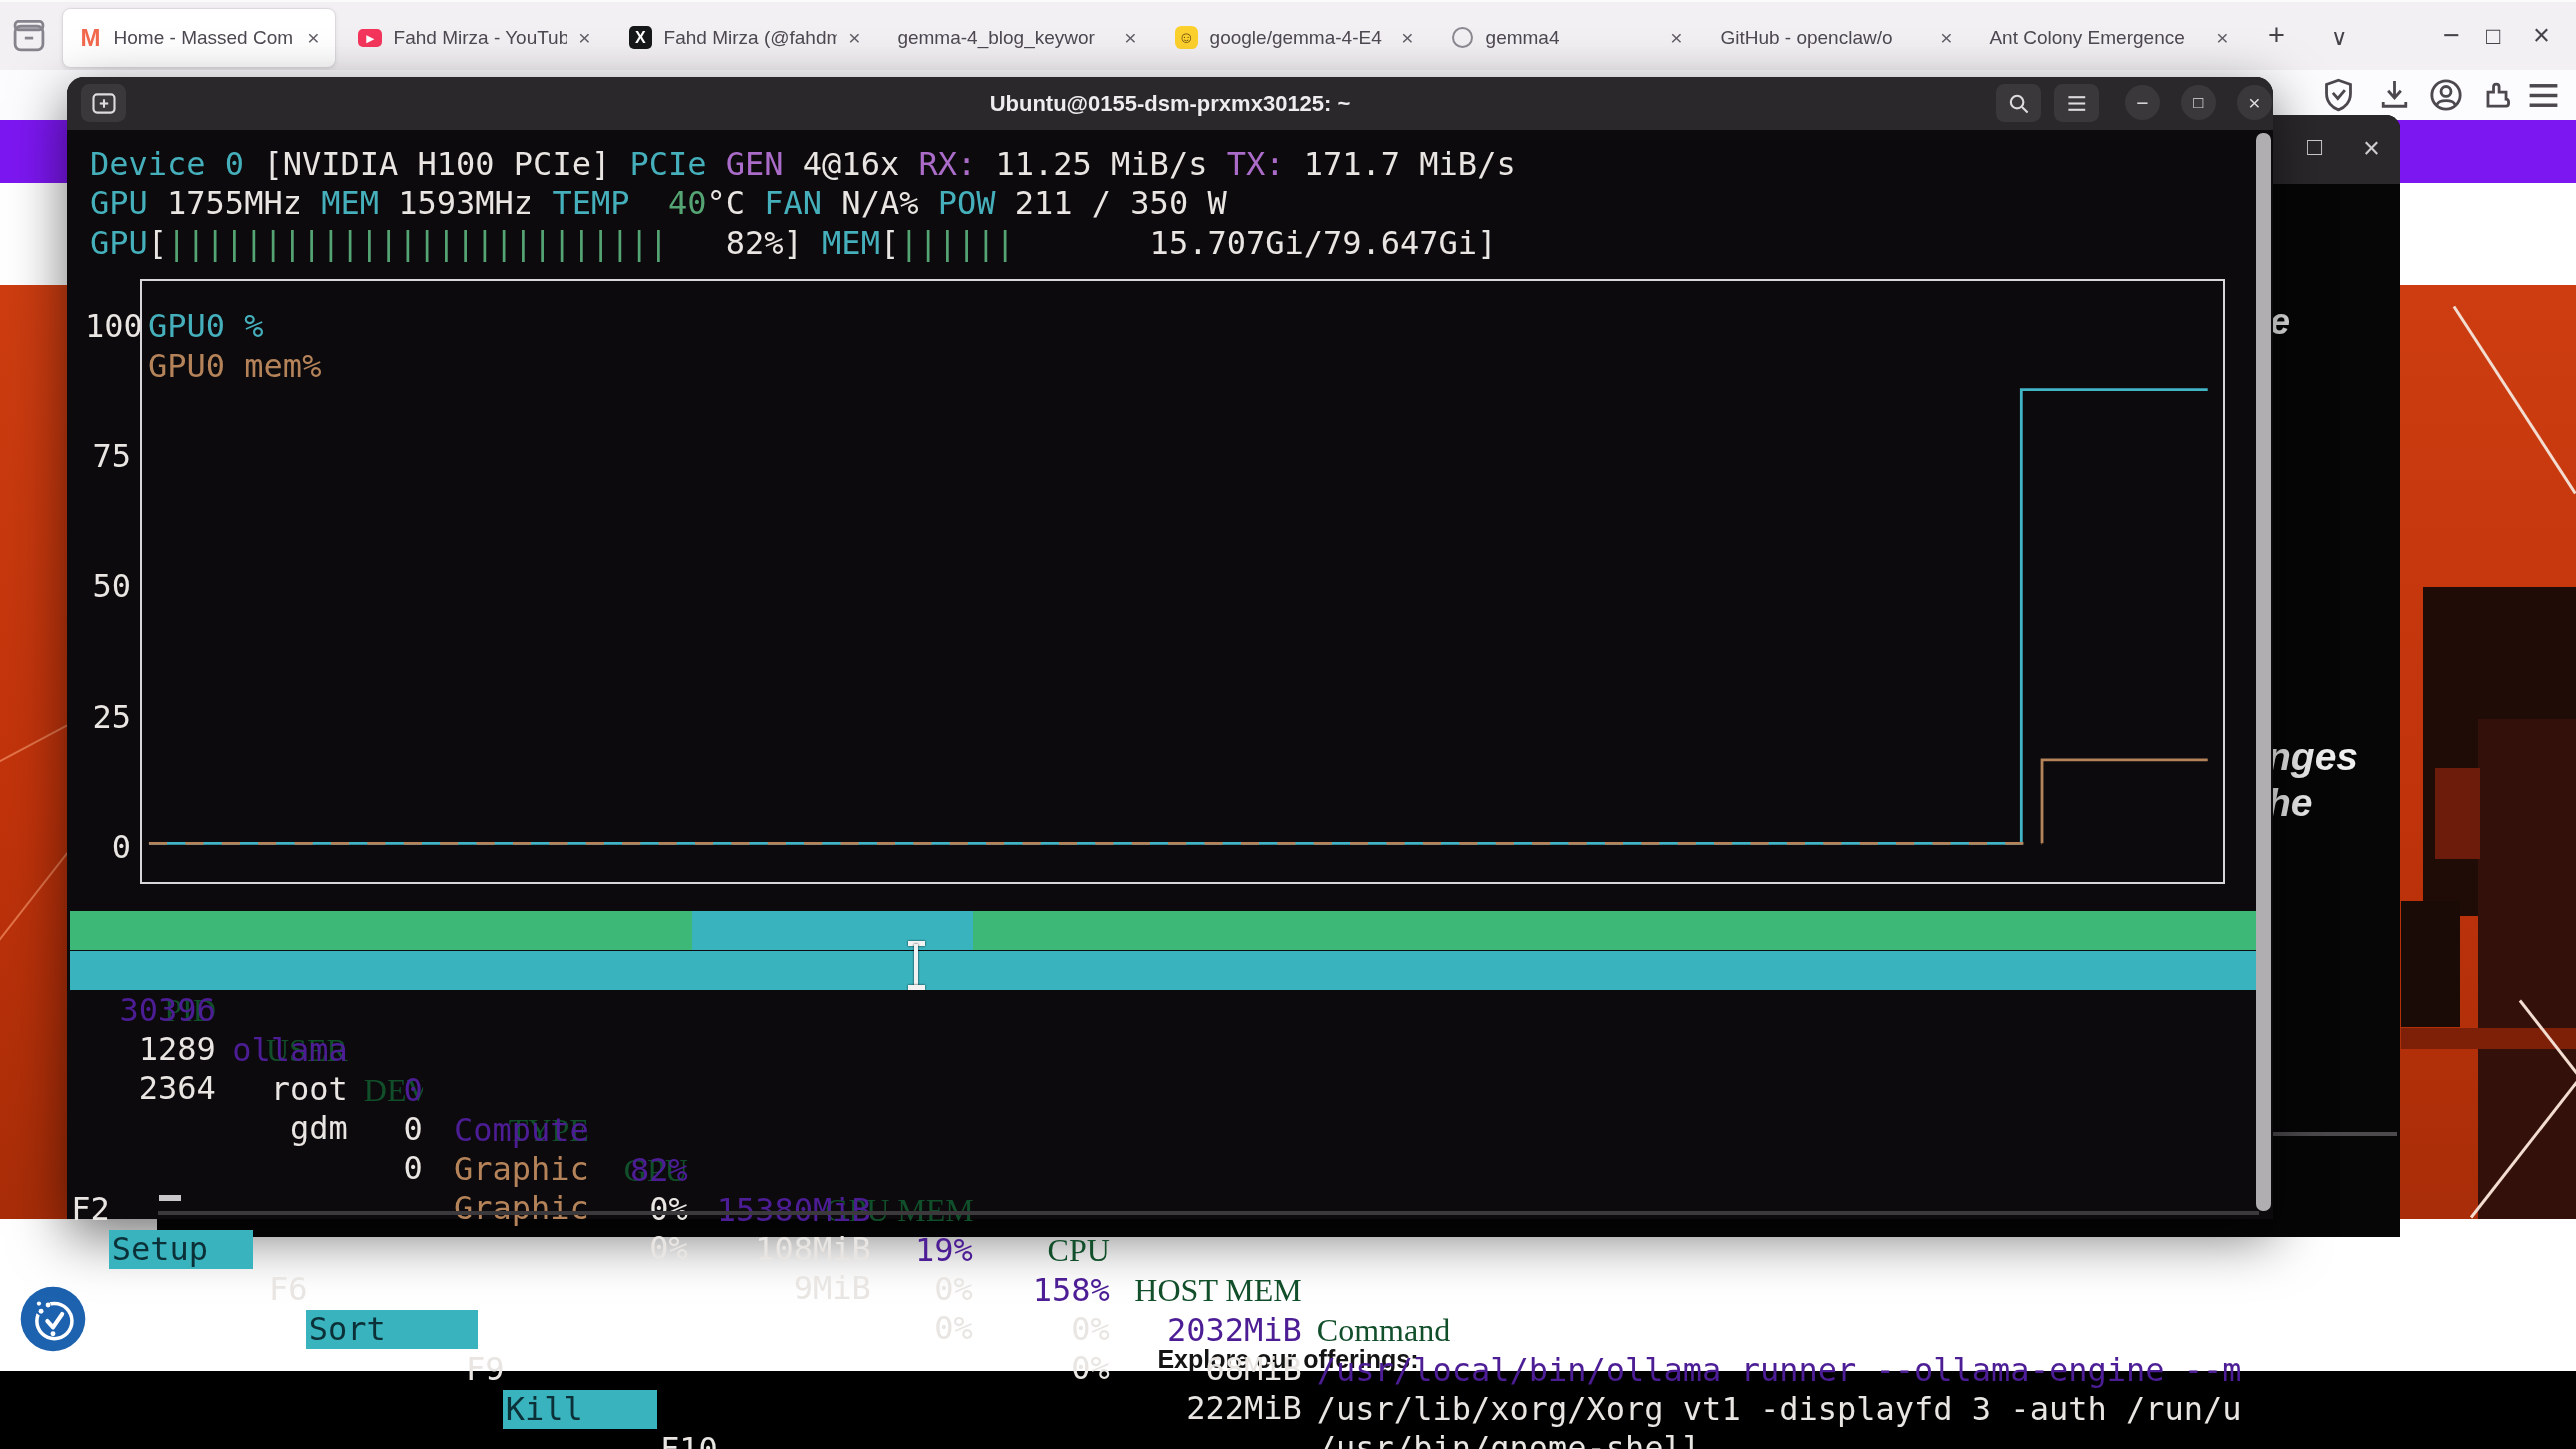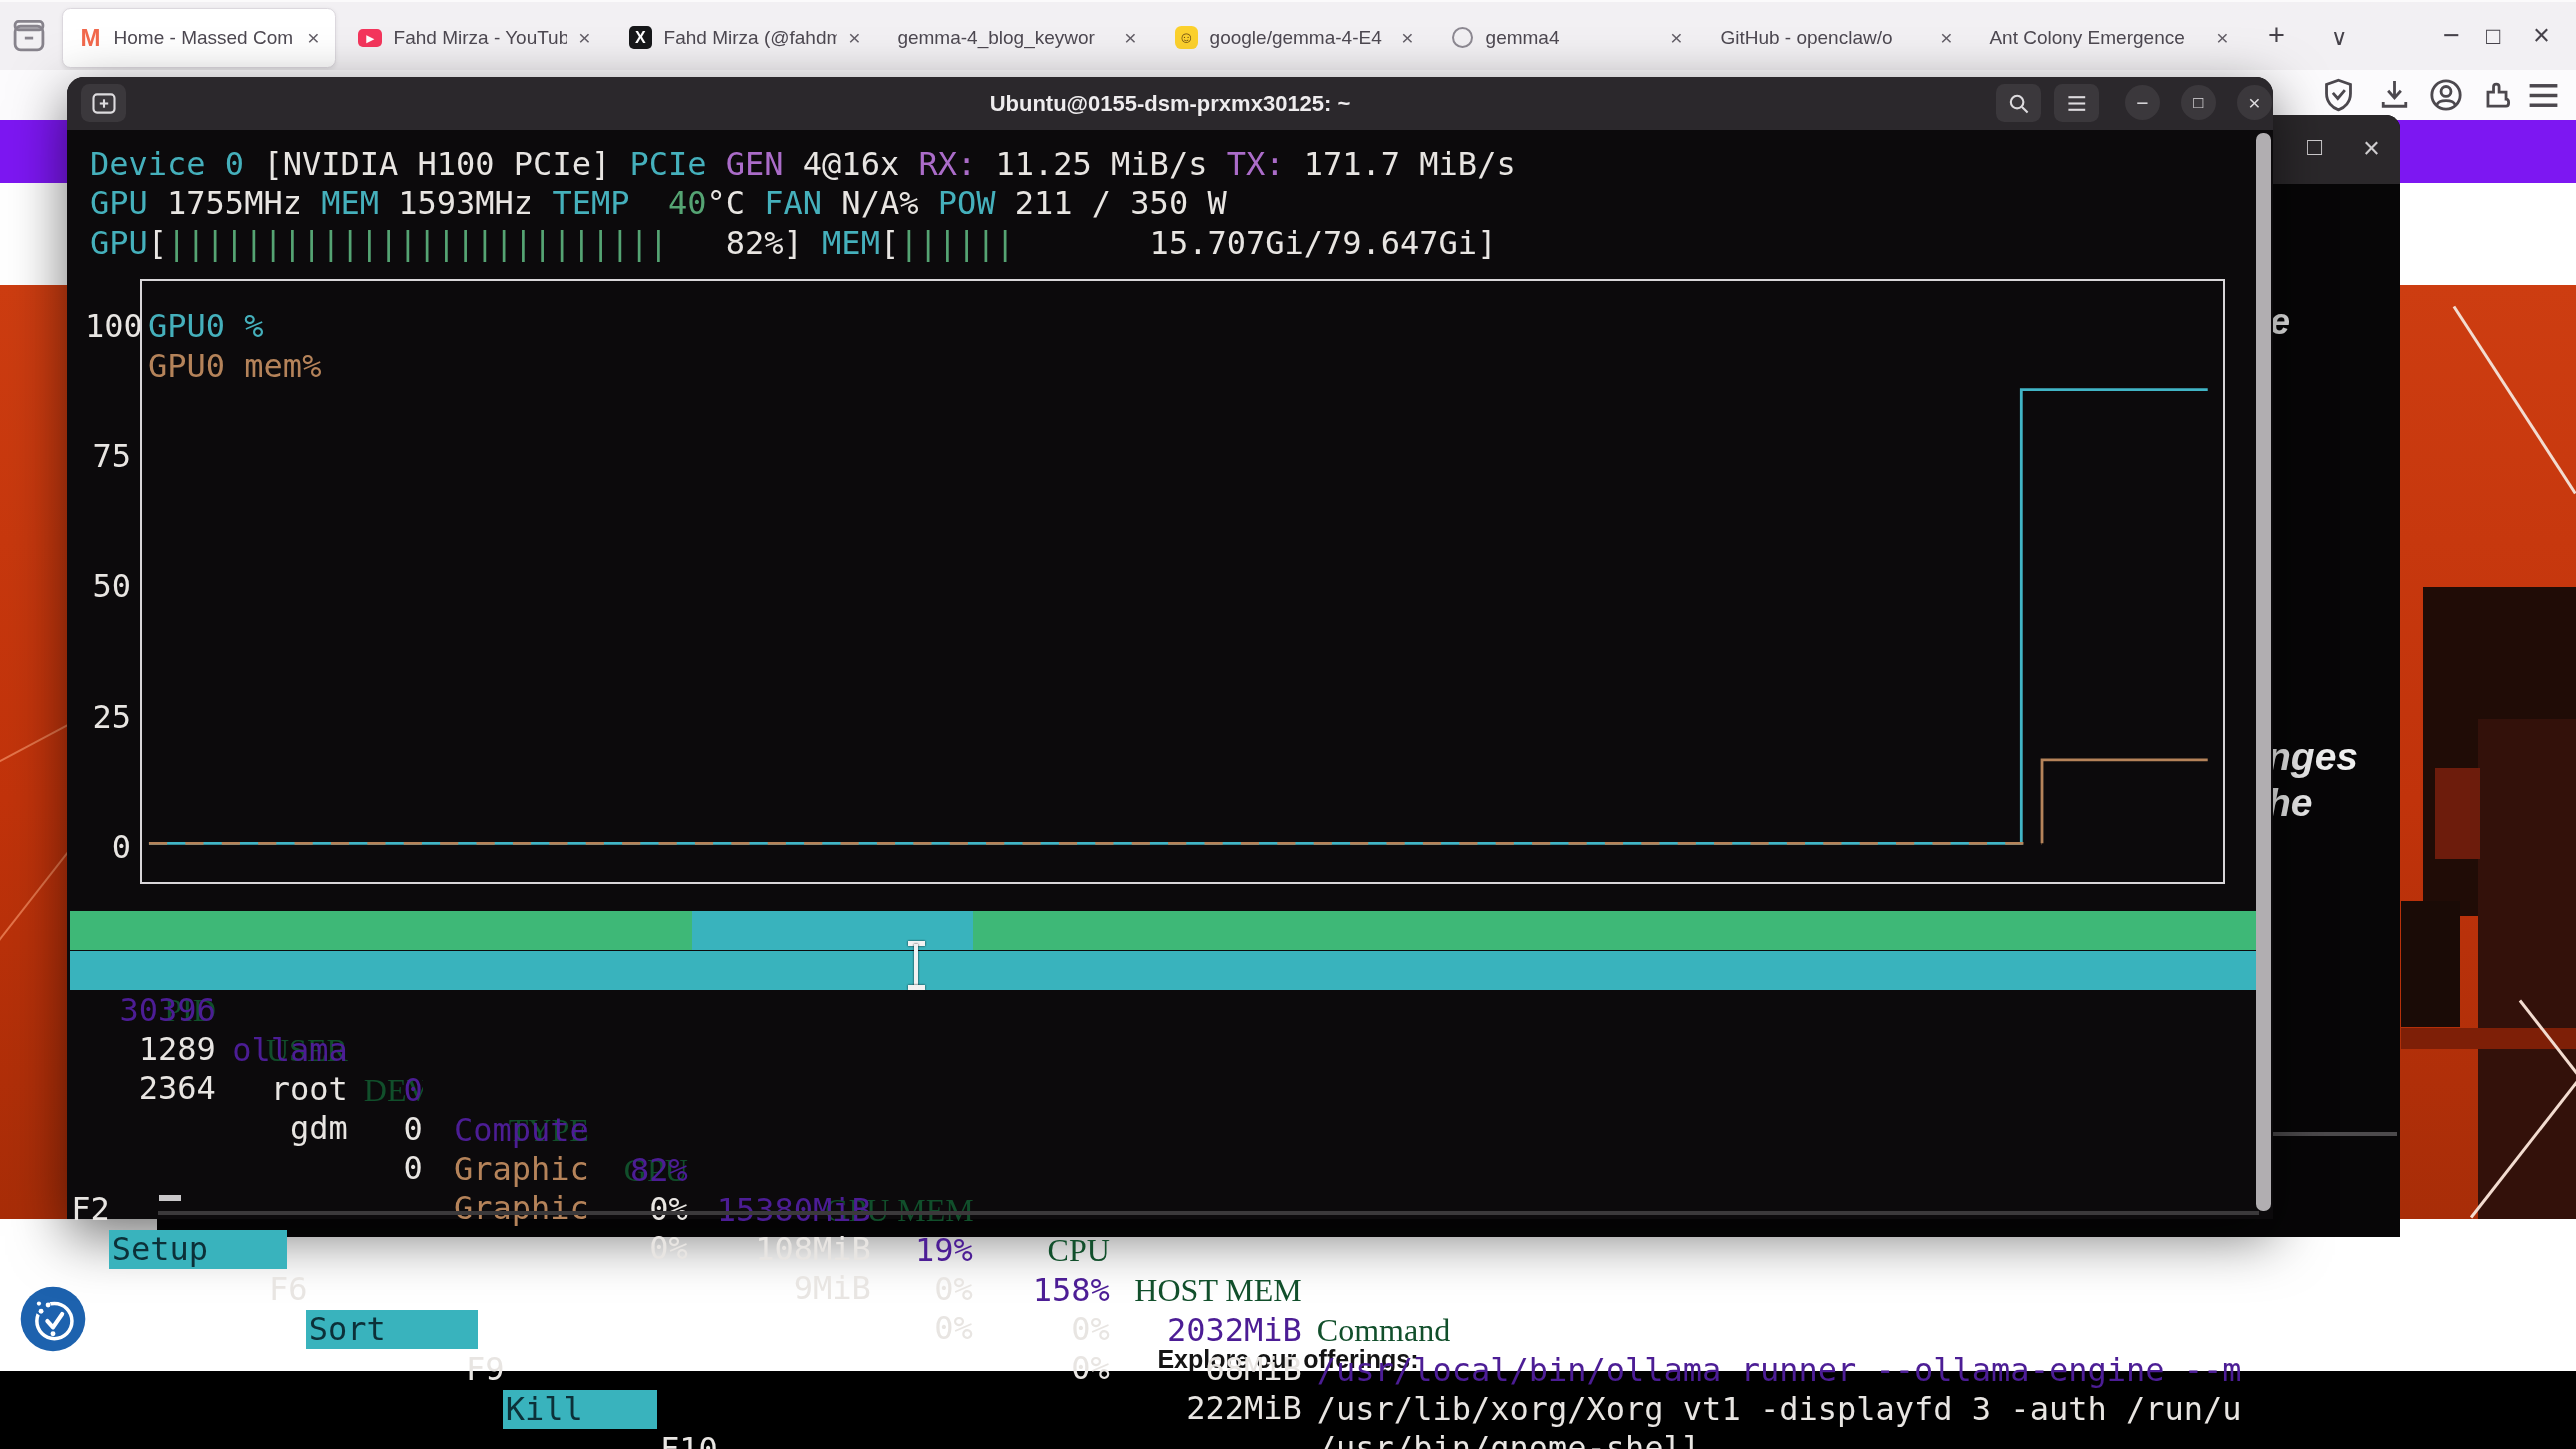--- a/index.html
+++ b/index.html
@@ -332,21 +332,21 @@
     <span class="cell col-gpu">0%</span>
     <span class="cell col-gmem">9MiB</span>
     <span class="cell col-mpct">0%</span>
     <span class="cell col-cpu">0%</span>
     <span class="cell col-hmem">222MiB</span>
     <span class="cell col-cmd">/usr/bin/gnome-shell</span>
   </div>
 
   <div id="fbar" class="mono">
     <span class="fkey" style="left:4.2px;">F2</span>
-    <span class="fblock" style="left:42px;width:178px;">Setup</span>
+    <span class="fblock" style="left:42px;width:144px;">Setup</span>
     <span class="fkey" style="left:202px;">F6</span>
     <span class="fblock" style="left:239px;width:172px;">Sort</span>
     <span class="fkey" style="left:399px;">F9</span>
     <span class="fblock" style="left:436px;width:154px;">Kill</span>
     <span class="fkey" style="left:593px;">F10</span>
     
     
     
   </div>
 

